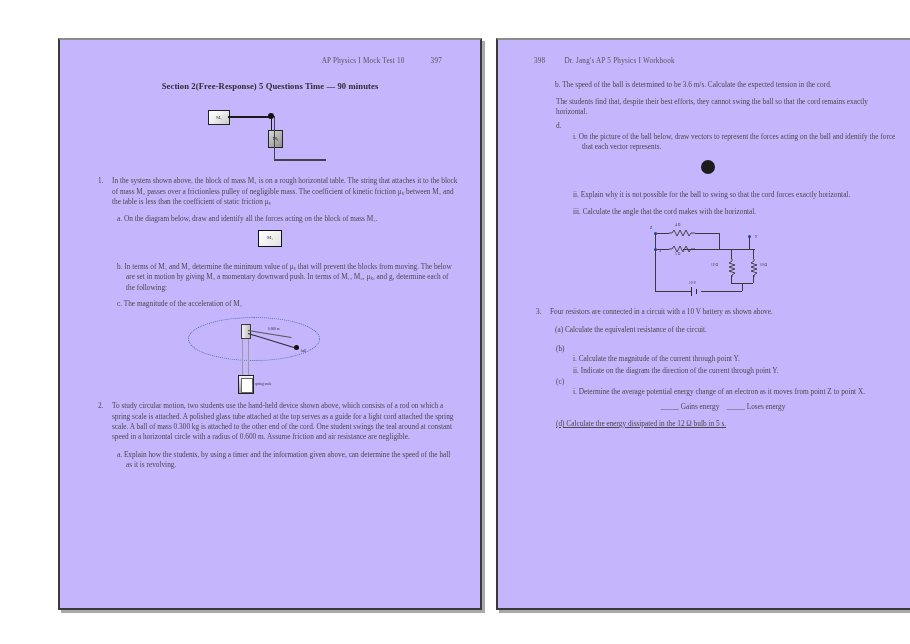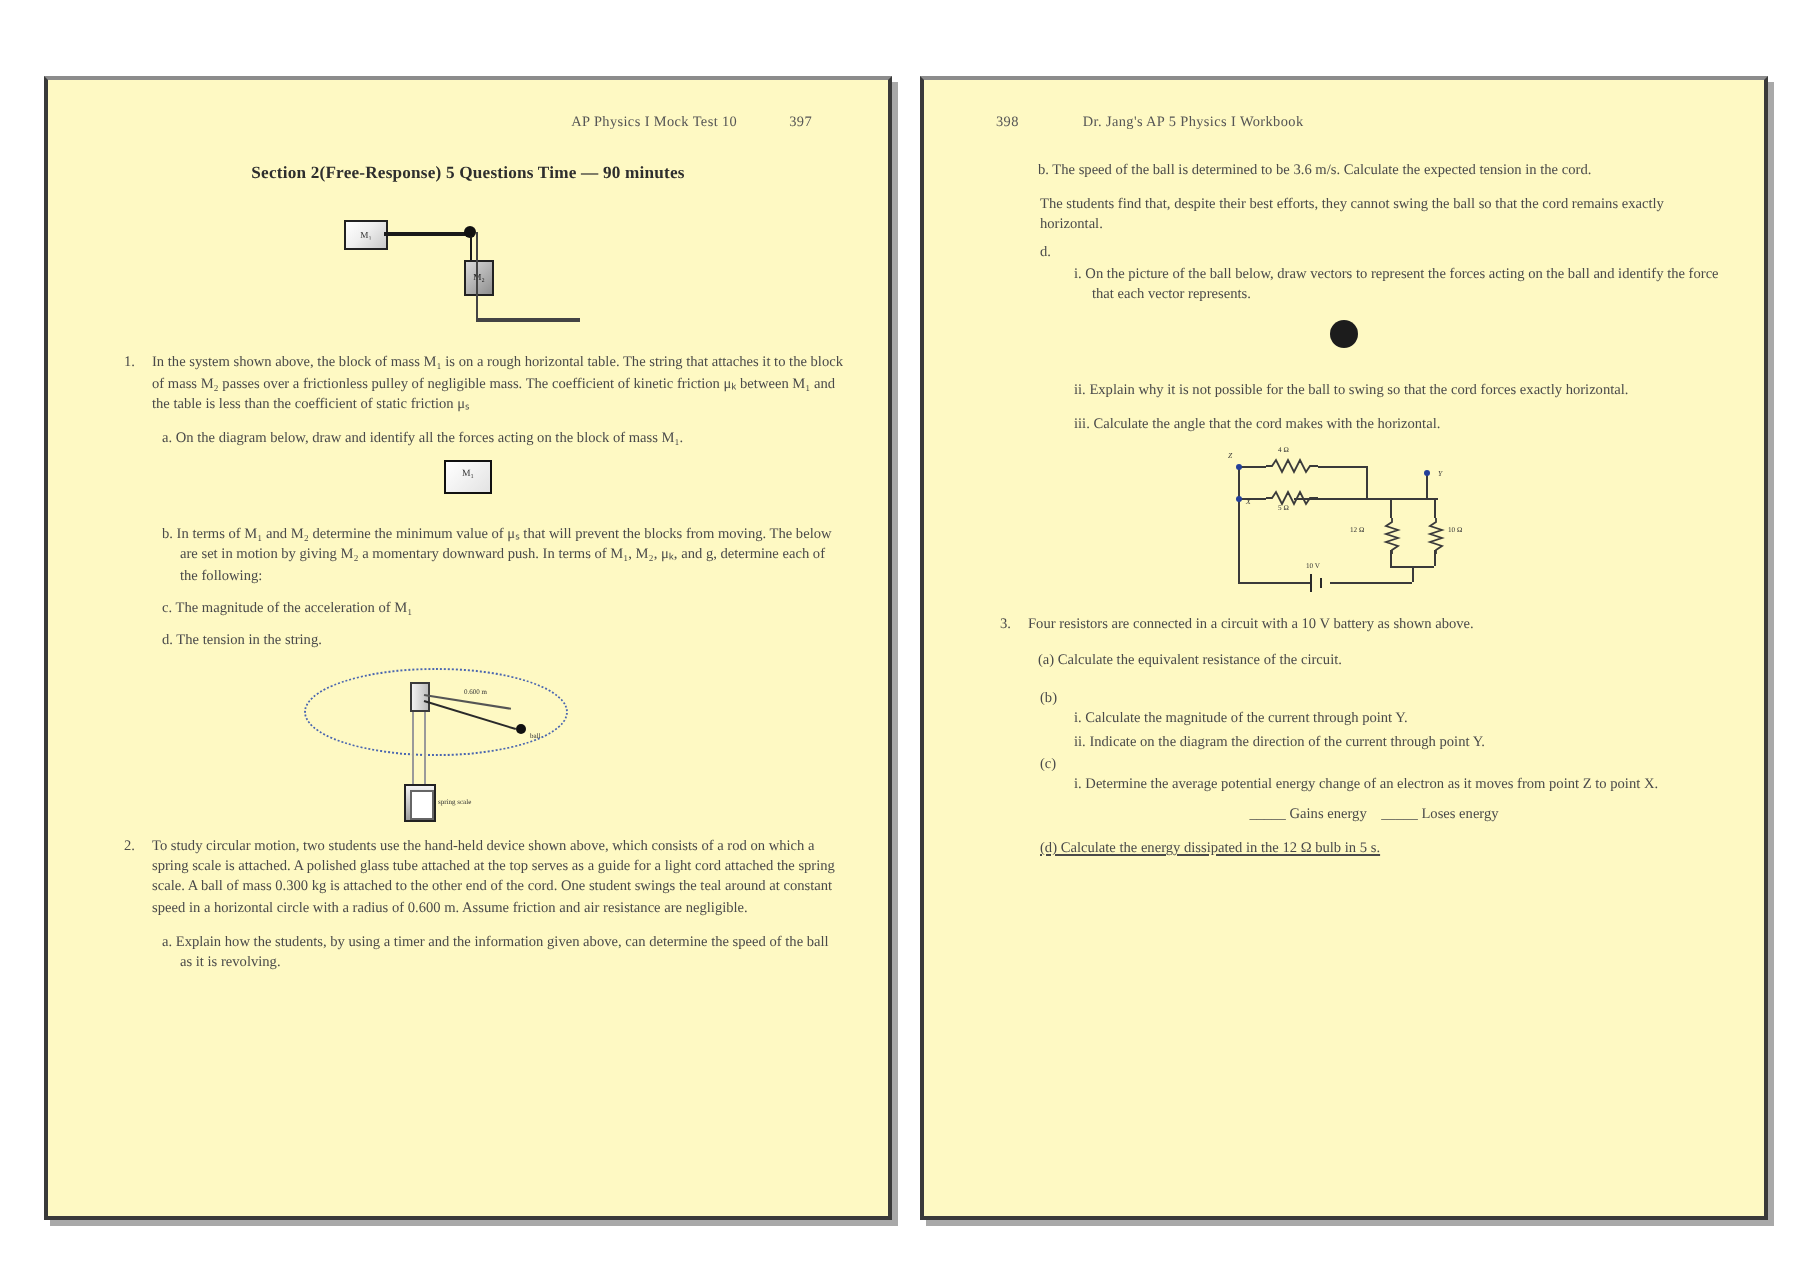--- a/index.html
+++ b/index.html
@@ -15,27 +15,28 @@
     position: relative;
     width: 910px;
     height: 644px;
     background: #ffffff;
   }
   .page {
     position: absolute;
     top: 38px;
     width: 424px;
     height: 572px;
-    background: #fef9c3;
+    background: #c4b5fd;
     border-top: 2px solid #8c8c8c;
     border-left: 2px solid #3a3a3a;
     border-right: 2px solid #3a3a3a;
     border-bottom: 2px solid #3a3a3a;
     box-shadow: 3px 3px 0 0 #a9a9a9;
     box-sizing: border-box;
+    margin-left: 36px;
   }
   .page-left  { left: 22px; }
   .page-right { left: 460px; }
 
   .page-inner {
     position: relative;
     width: 100%;
     height: 100%;
     padding: 16px 22px;
     box-sizing: border-box;
@@ -46,21 +47,21 @@
 
   
   .runhead {
     display: flex;
     font-size: 7.2px;
     color: #555;
     letter-spacing: .2px;
     margin-bottom: 14px;
   }
   .runhead.right-align { justify-content: flex-end; gap: 26px; padding-right: 16px; }
-  .runhead.left-align  { justify-content: flex-start; gap: 32px; padding-left: 14px; }
+  .runhead.left-align  { justify-content: flex-start; gap: 19px; padding-left: 14px; }
 
   .section-title {
     text-align: center;
     font-weight: bold;
     font-size: 8.6px;
     color: #2e2e2e;
     margin: 2px 0 10px 0;
     letter-spacing: .1px;
   }
 
@@ -221,21 +222,20 @@
       </div>
 
       <div class="sub">a. On the diagram below, draw and identify all the forces acting on the block of mass M₁.</div>
 
       <div class="fig fig-m1box">
         <div class="m1box">M₁</div>
       </div>
 
       <div class="sub">b. In terms of M₁ and M₂ determine the minimum value of μₛ that will prevent the blocks from moving. The below are set in motion by giving M₂ a momentary downward push. In terms of M₁, M₂, μₖ, and g, determine each of the following:</div>
       <div class="sub">c. The magnitude of the acceleration of M₁</div>
-      <div class="sub">d. The tension in the string.</div>
 
       <div class="fig fig-circ">
         <div class="orbit"></div>
         <div class="rod-a"></div>
         <div class="rod-b"></div>
         <div class="tube"></div>
         <div class="cord-slant2"></div>
         <div class="cord-slant"></div>
         <div class="ball-sm"></div>
         <div class="figlabel" style="left:98px; top:12px;">0.600 m</div>

